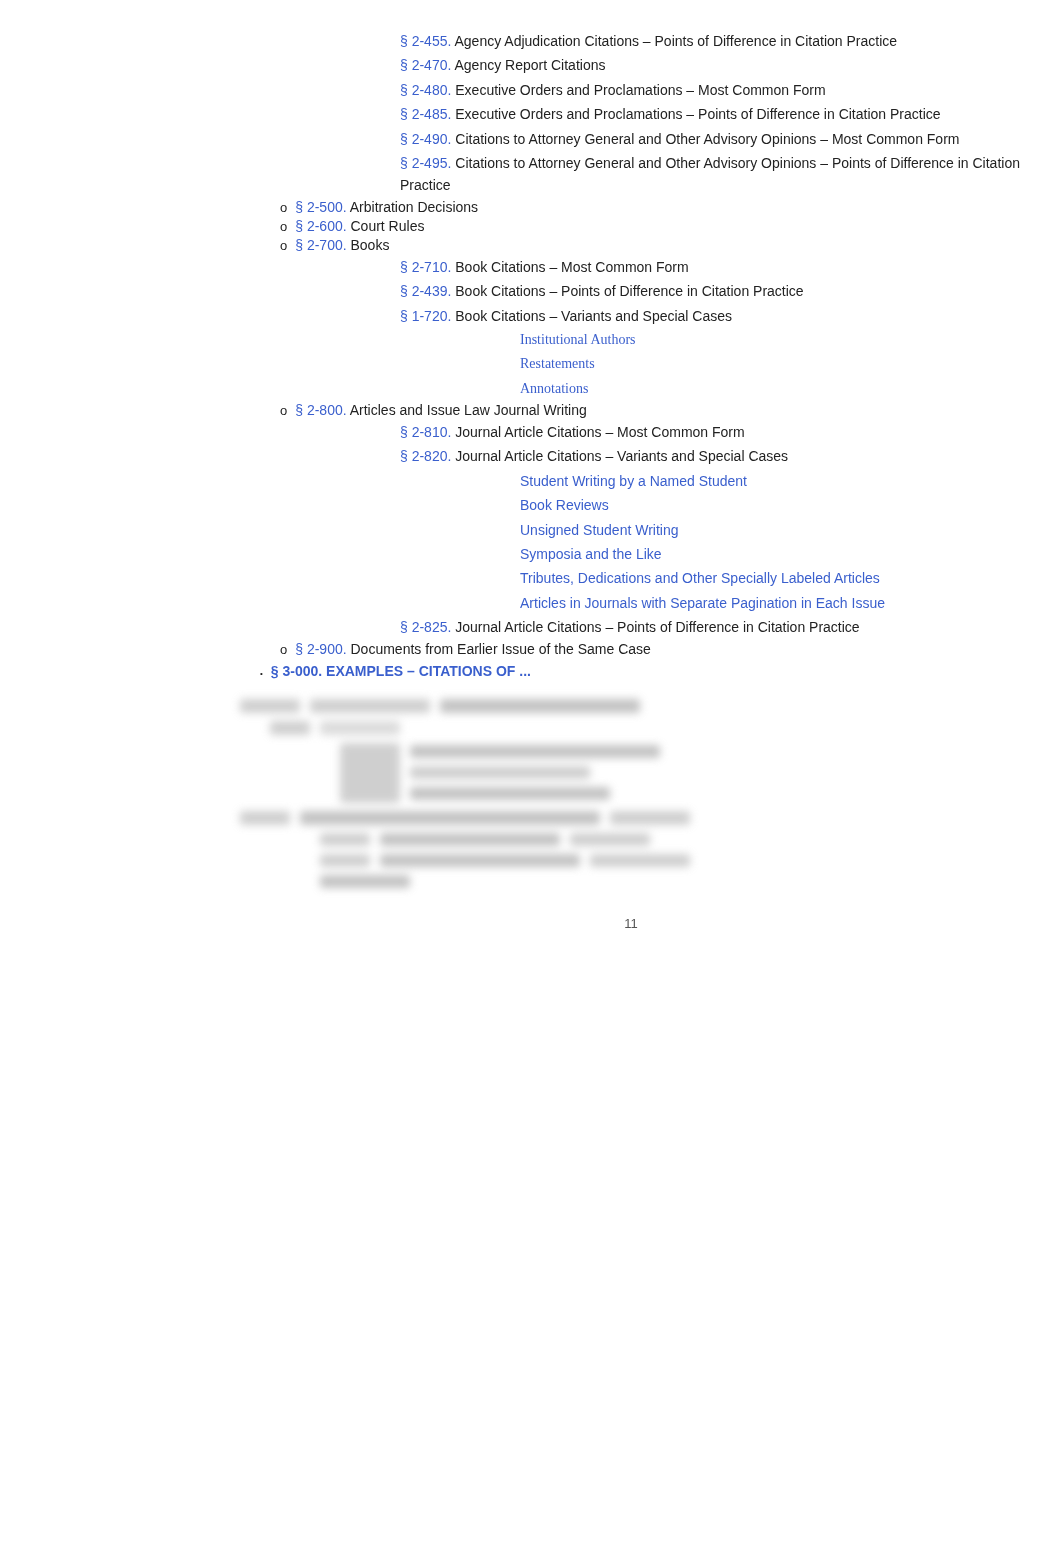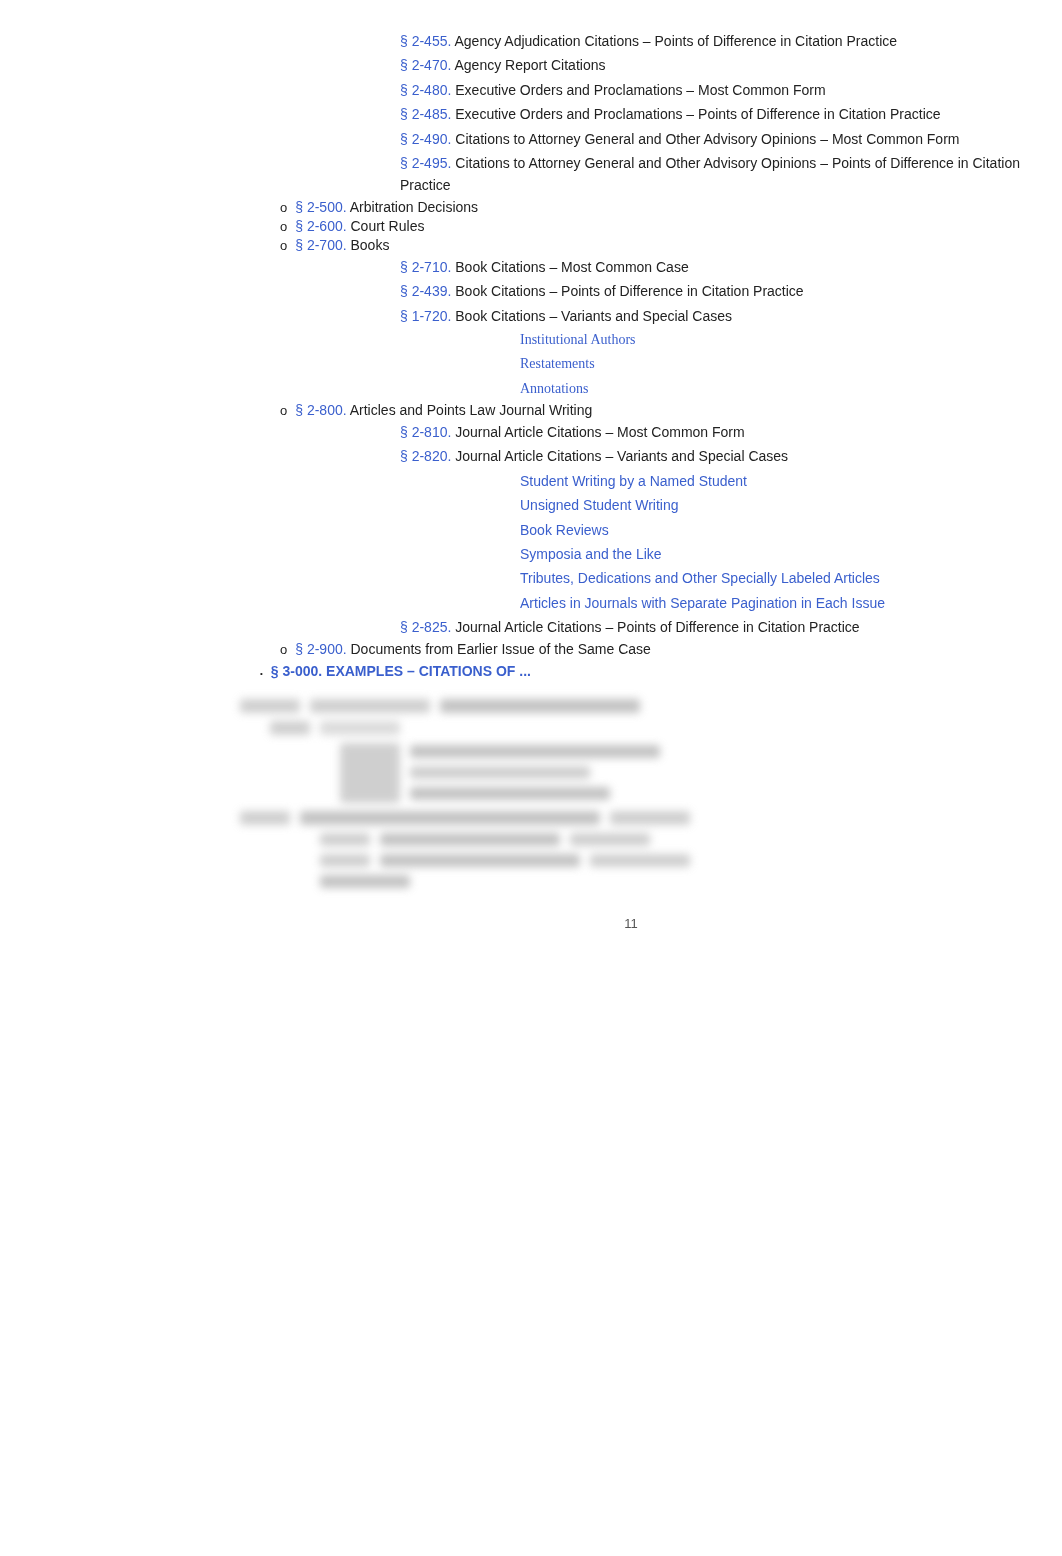--- a/index.html
+++ b/index.html
@@ -123,21 +123,21 @@
   <div class="list-item-o">
     <span class="o-marker">o</span>
     <span>
       <a href="#">§ 2-700.</a>
       <span>Books</span>
     </span>
   </div>
 
   <div class="nested-block-2 line">
     <a href="#">§ 2-710.</a>
-    <span>Book Citations – Most Common Case</span>
+    <span>Book Citations – Most Common Form</span>
   </div>
 
   <div class="nested-block-2 line">
     <a href="#">§ 2-439.</a>
     <span>Book Citations – Points of Difference in Citation Practice</span>
   </div>
 
   <div class="nested-block-2 line">
     <a href="#">§ 1-720.</a>
     <span>Book Citations – Variants and Special Cases</span>
@@ -152,43 +152,43 @@
     </div>
     <div class="line">
       <a href="#">Annotations</a>
     </div>
   </div>
 
   <div class="list-item-o">
     <span class="o-marker">o</span>
     <span>
       <a href="#">§ 2-800.</a>
-      <span>Articles and Points Law Journal Writing</span>
+      <span>Articles and Issue Law Journal Writing</span>
     </span>
   </div>
 
   <div class="nested-block-2 line">
     <a href="#">§ 2-810.</a>
     <span>Journal Article Citations – Most Common Form</span>
   </div>
 
   <div class="nested-block-2 line">
     <a href="#">§ 2-820.</a>
     <span>Journal Article Citations – Variants and Special Cases</span>
   </div>
 
   <div style="padding-left: 280px;">
     <div class="line">
       <a href="#">Student Writing by a Named Student</a>
     </div>
     <div class="line">
+      <a href="#">Book Reviews</a>
+    </div>
+    <div class="line">
       <a href="#">Unsigned Student Writing</a>
-    </div>
-    <div class="line">
-      <a href="#">Book Reviews</a>
     </div>
     <div class="line">
       <a href="#">Symposia and the Like</a>
     </div>
     <div class="line">
       <a href="#">Tributes, Dedications and Other Specially Labeled Articles</a>
     </div>
     <div class="line">
       <a href="#">Articles in Journals with Separate Pagination in Each Issue</a>
     </div>

